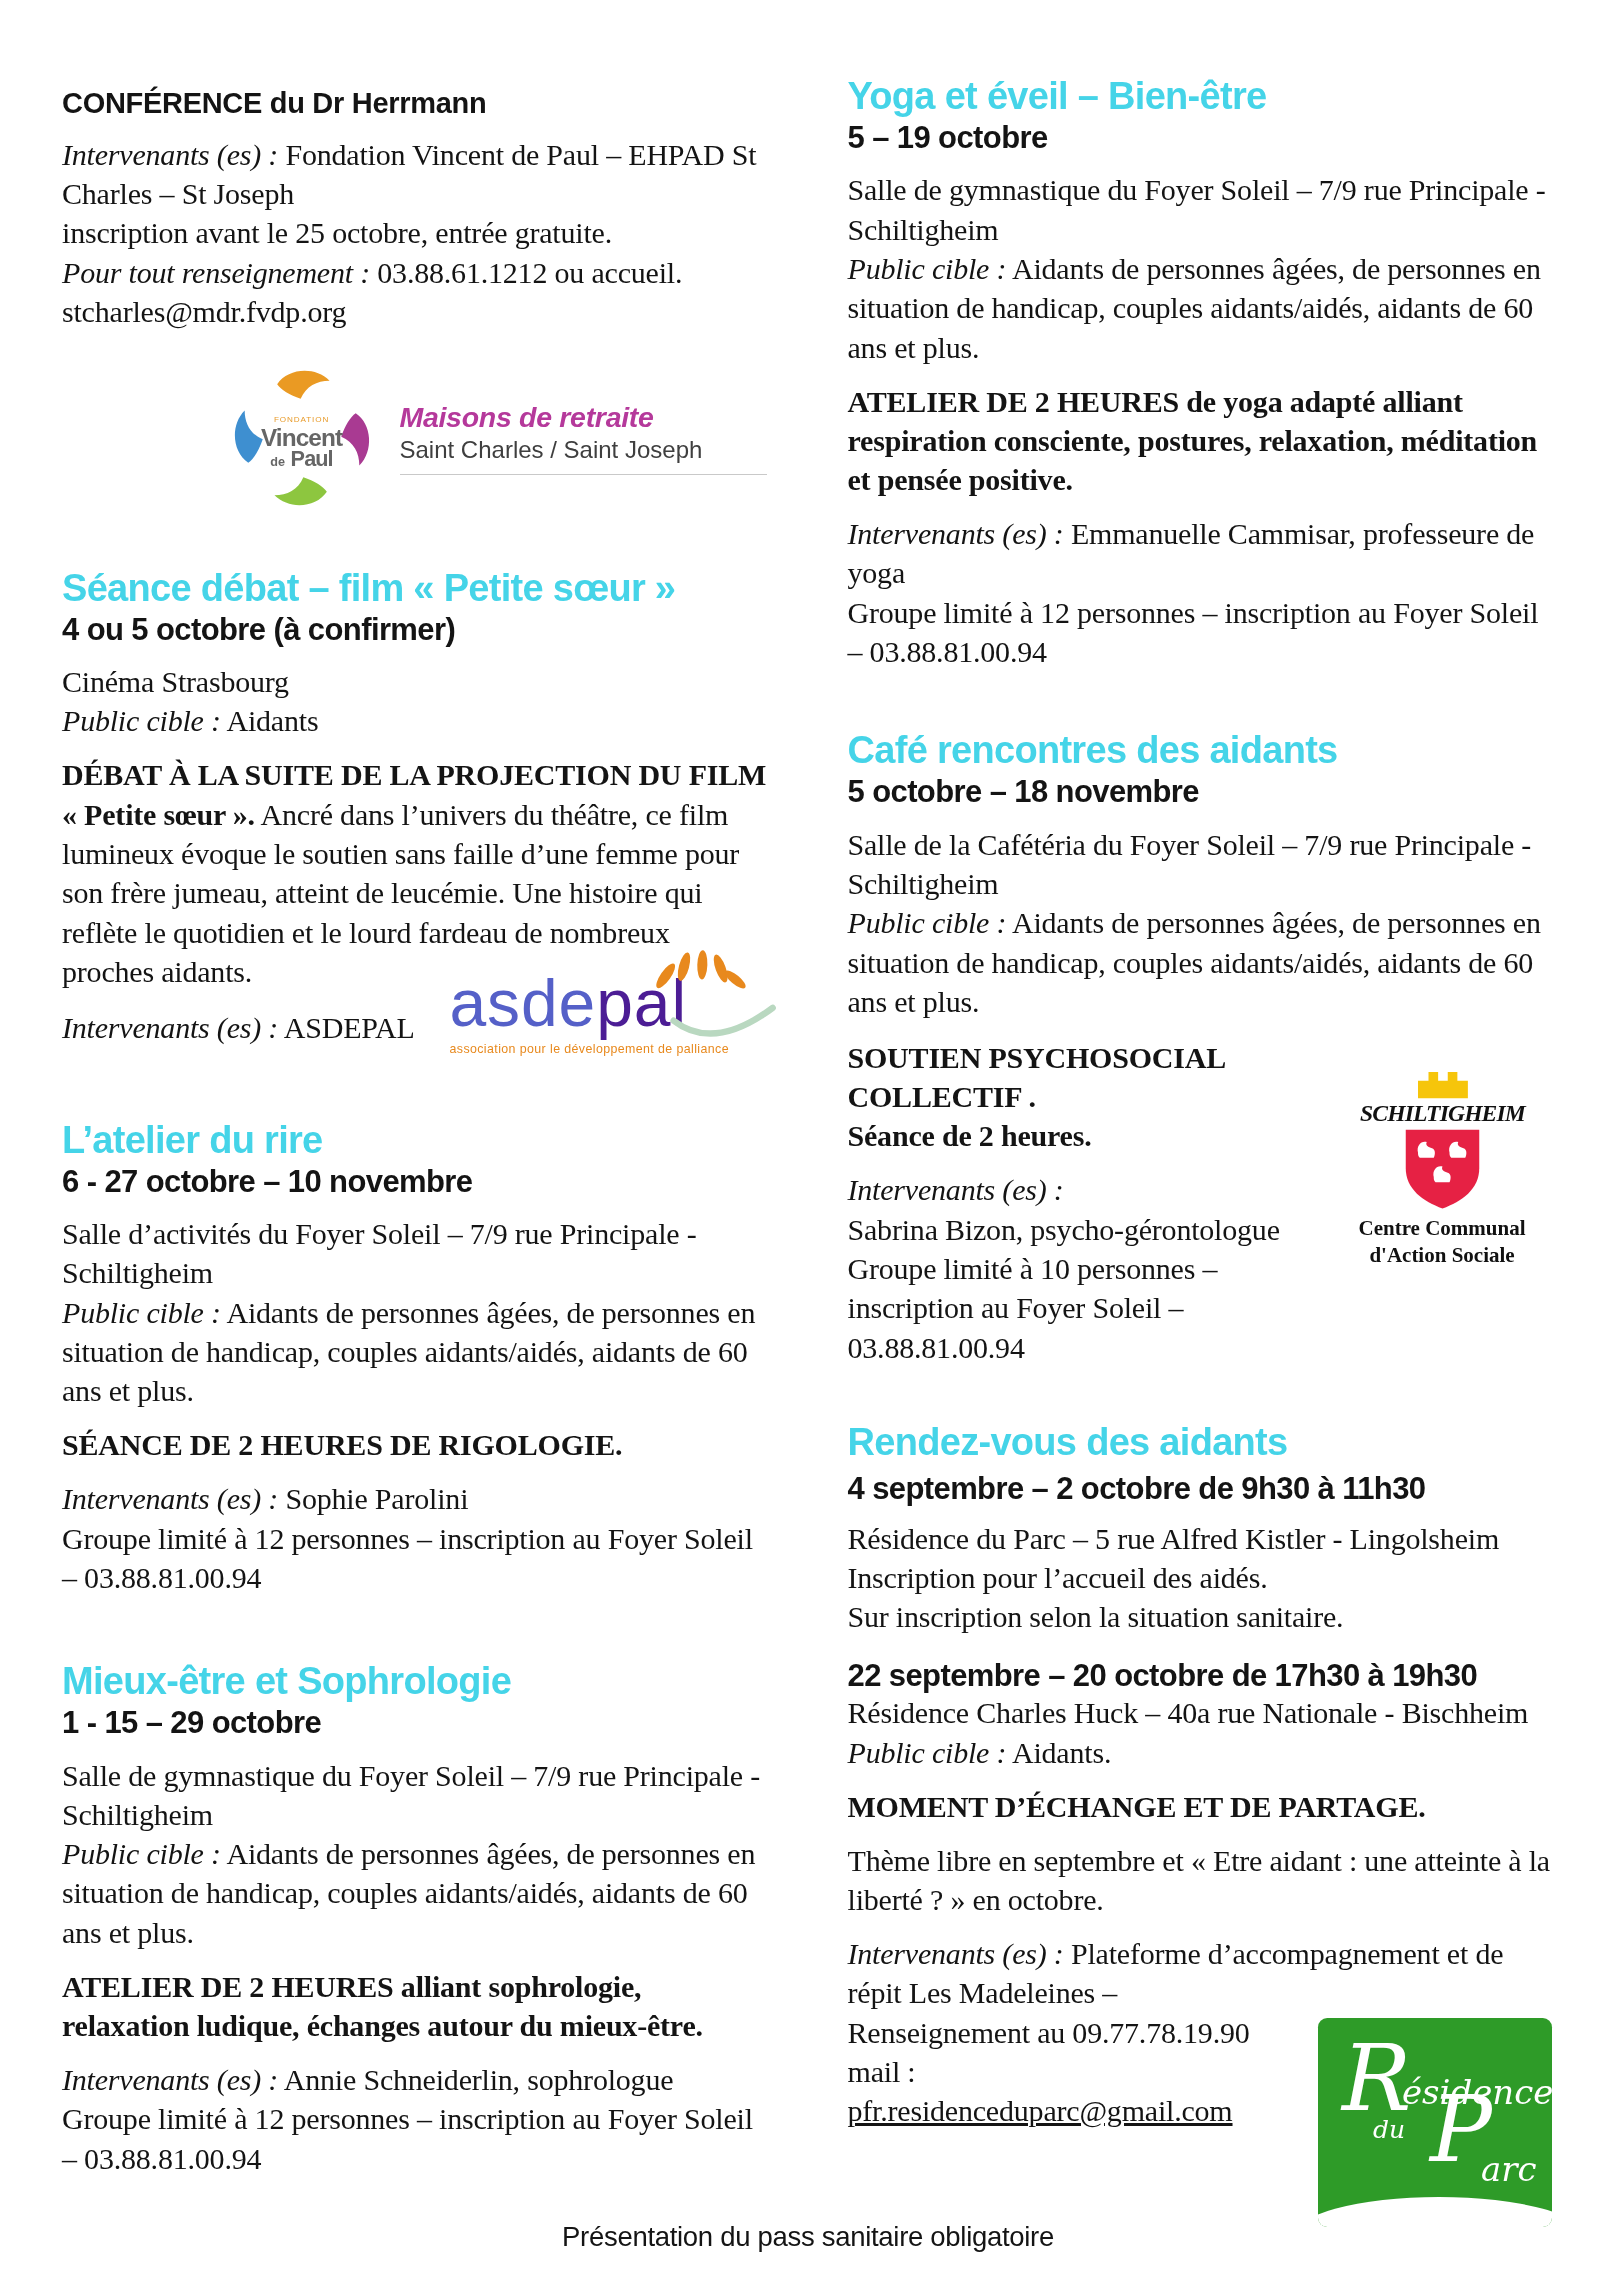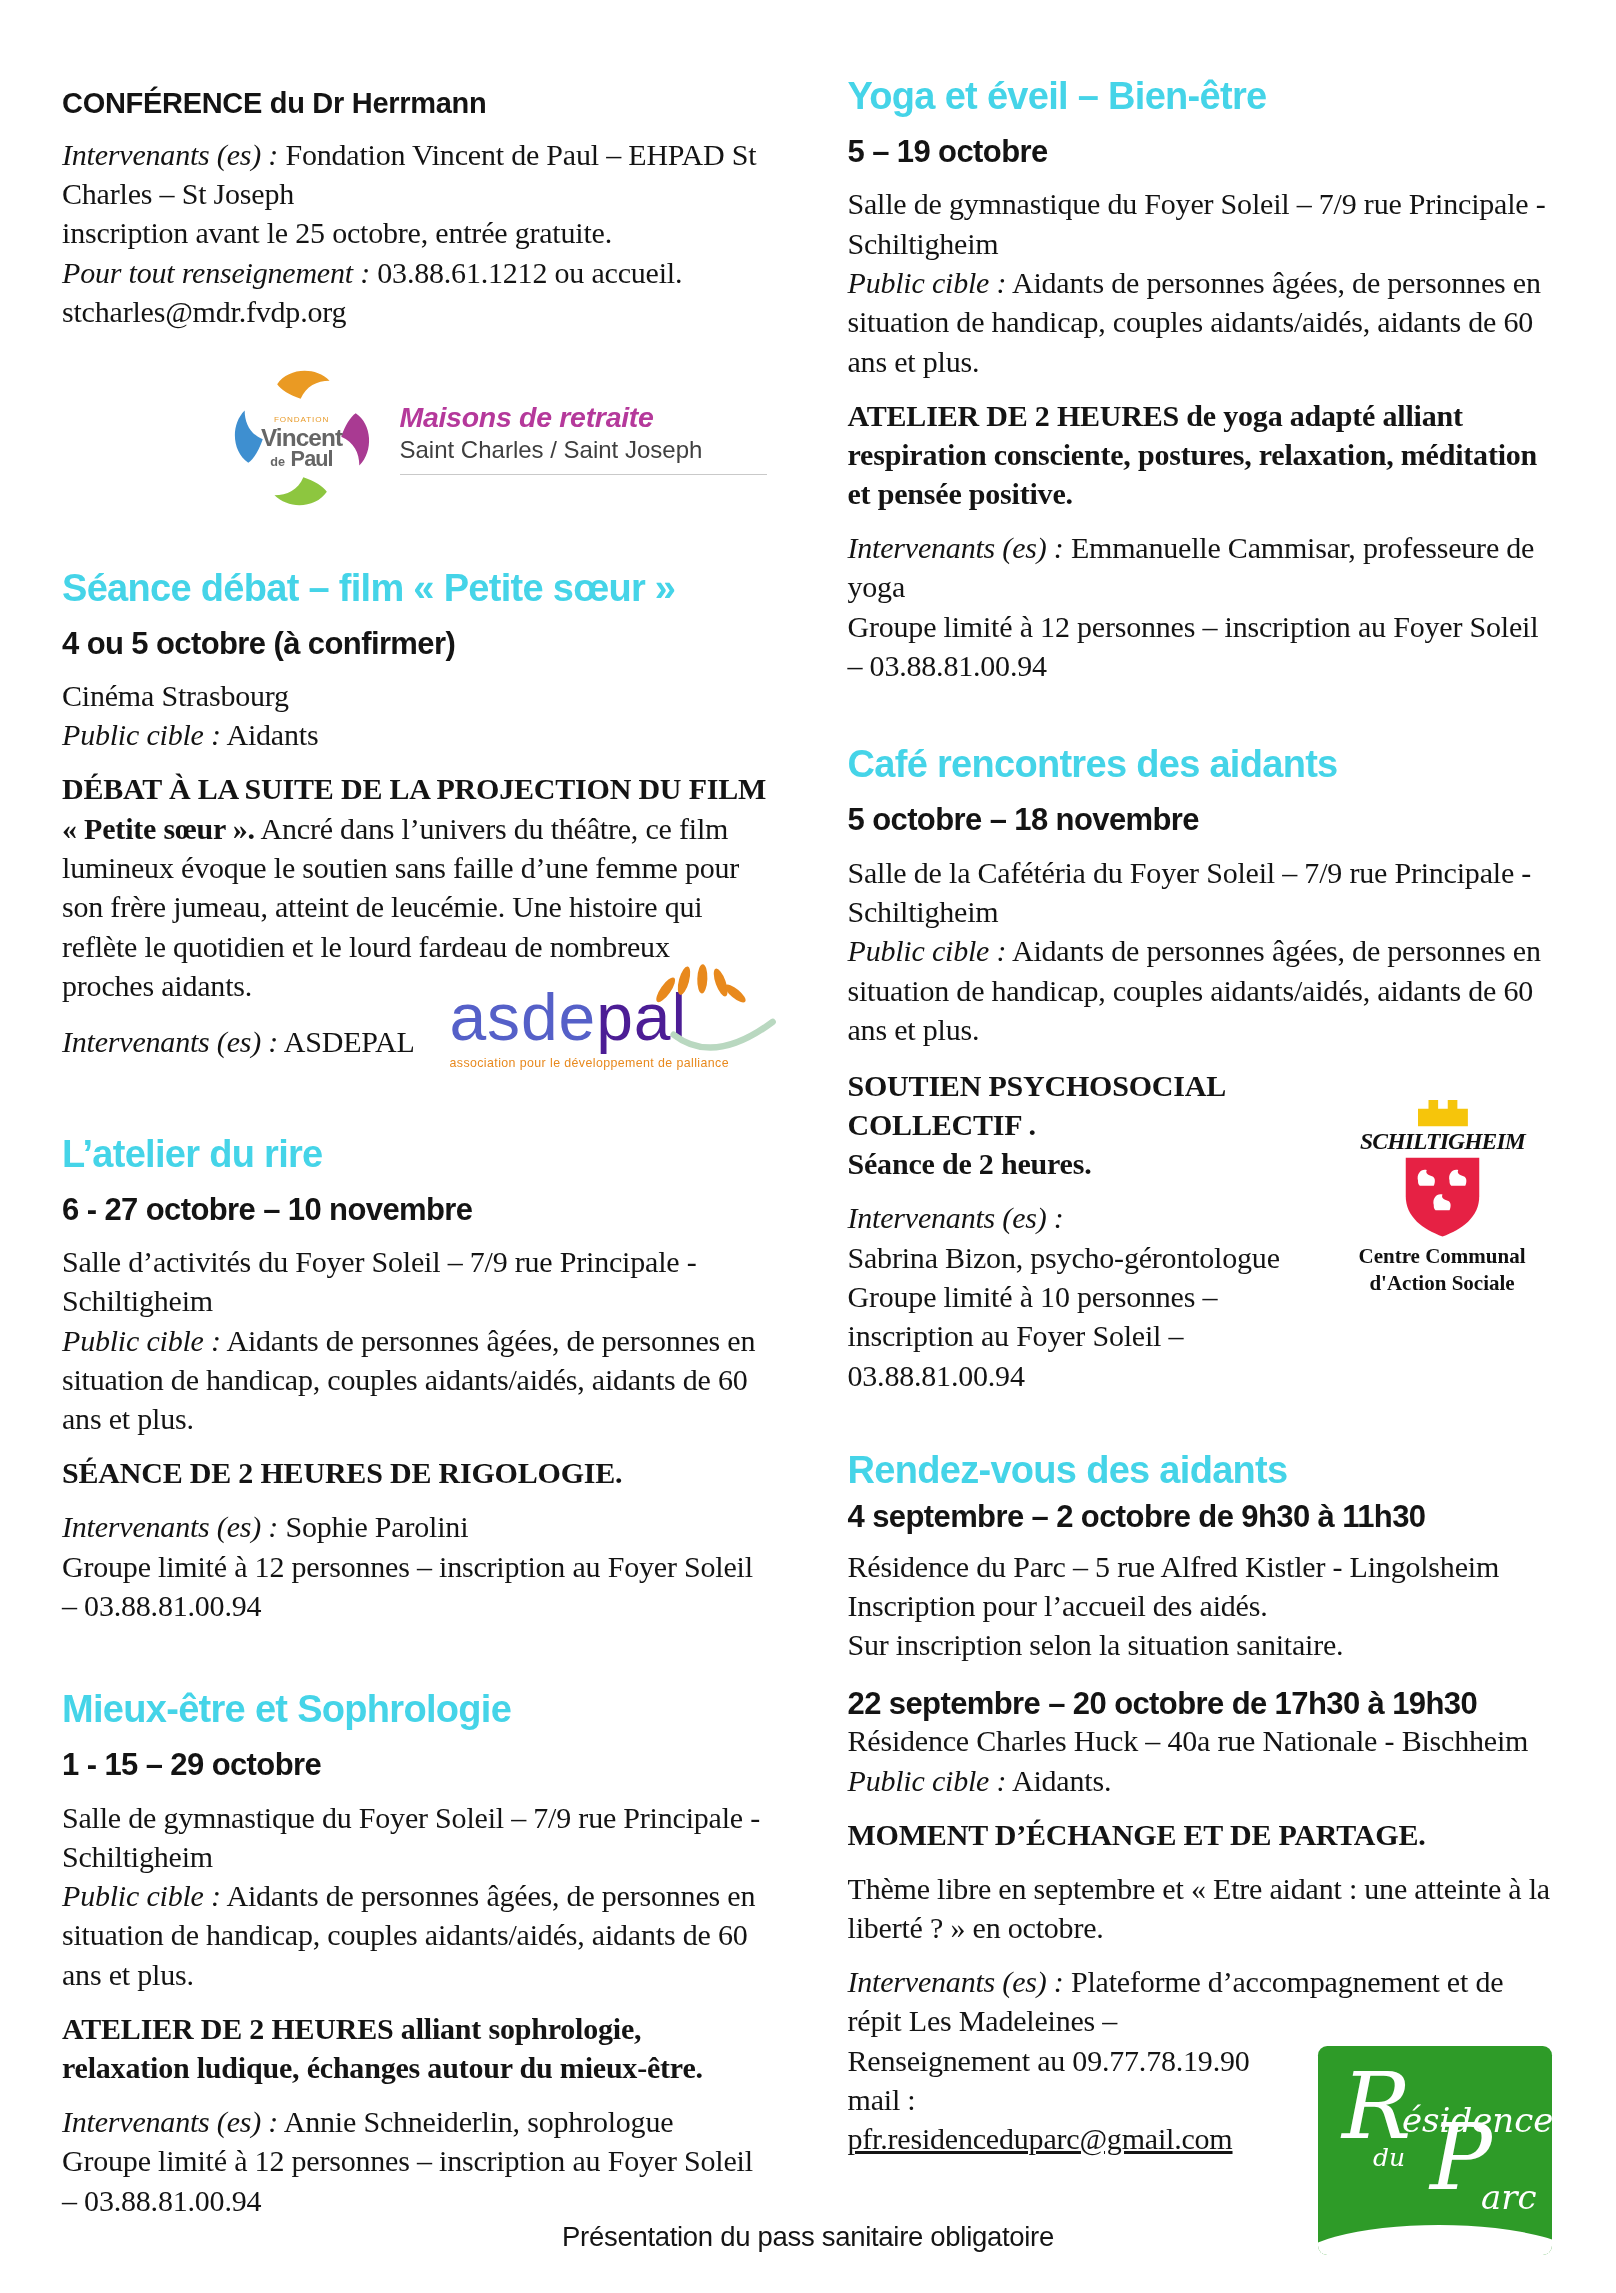--- a/index.html
+++ b/index.html
@@ -5,21 +5,21 @@
   * { margin:0; padding:0; box-sizing:border-box; }
   html,body { background:#ffffff; }
   body {
     width:1616px; height:2293px; position:relative;
     font-family:"Liberation Sans", sans-serif; color:#141414;
     overflow:hidden;
   }
   .page { padding:87px 64px 0 62px; display:grid; grid-template-columns:1fr 1fr; column-gap:81px; }
 
   .h-cyan { color:#45d4e8; font-size:38px; font-weight:bold; letter-spacing:-0.7px; line-height:1.08; }
-  .h-date { font-size:31px; font-weight:bold; letter-spacing:-0.6px; line-height:1.12; margin-top:18px; }
+  .h-date { font-size:31px; font-weight:bold; letter-spacing:-0.6px; line-height:1.12; margin-top:4px; }
   .line  { font-size:30px; line-height:1.31; letter-spacing:-0.2px;font-family:Liberation Serif, serif; }
   .it { font-style:italic; }
   .b  { font-weight:bold; }
   .para { margin-top:14.7px; }
   .section { margin-top:57px; }
   .conf-title { font-size:29px; font-weight:bold; letter-spacing:-0.3px; }
   .u { text-decoration:underline; }
 
   
   .vdp-row { display:flex; align-items:center; gap:18.4px; margin:27.5px 0 0 138px;justify-content:flex-end; }

